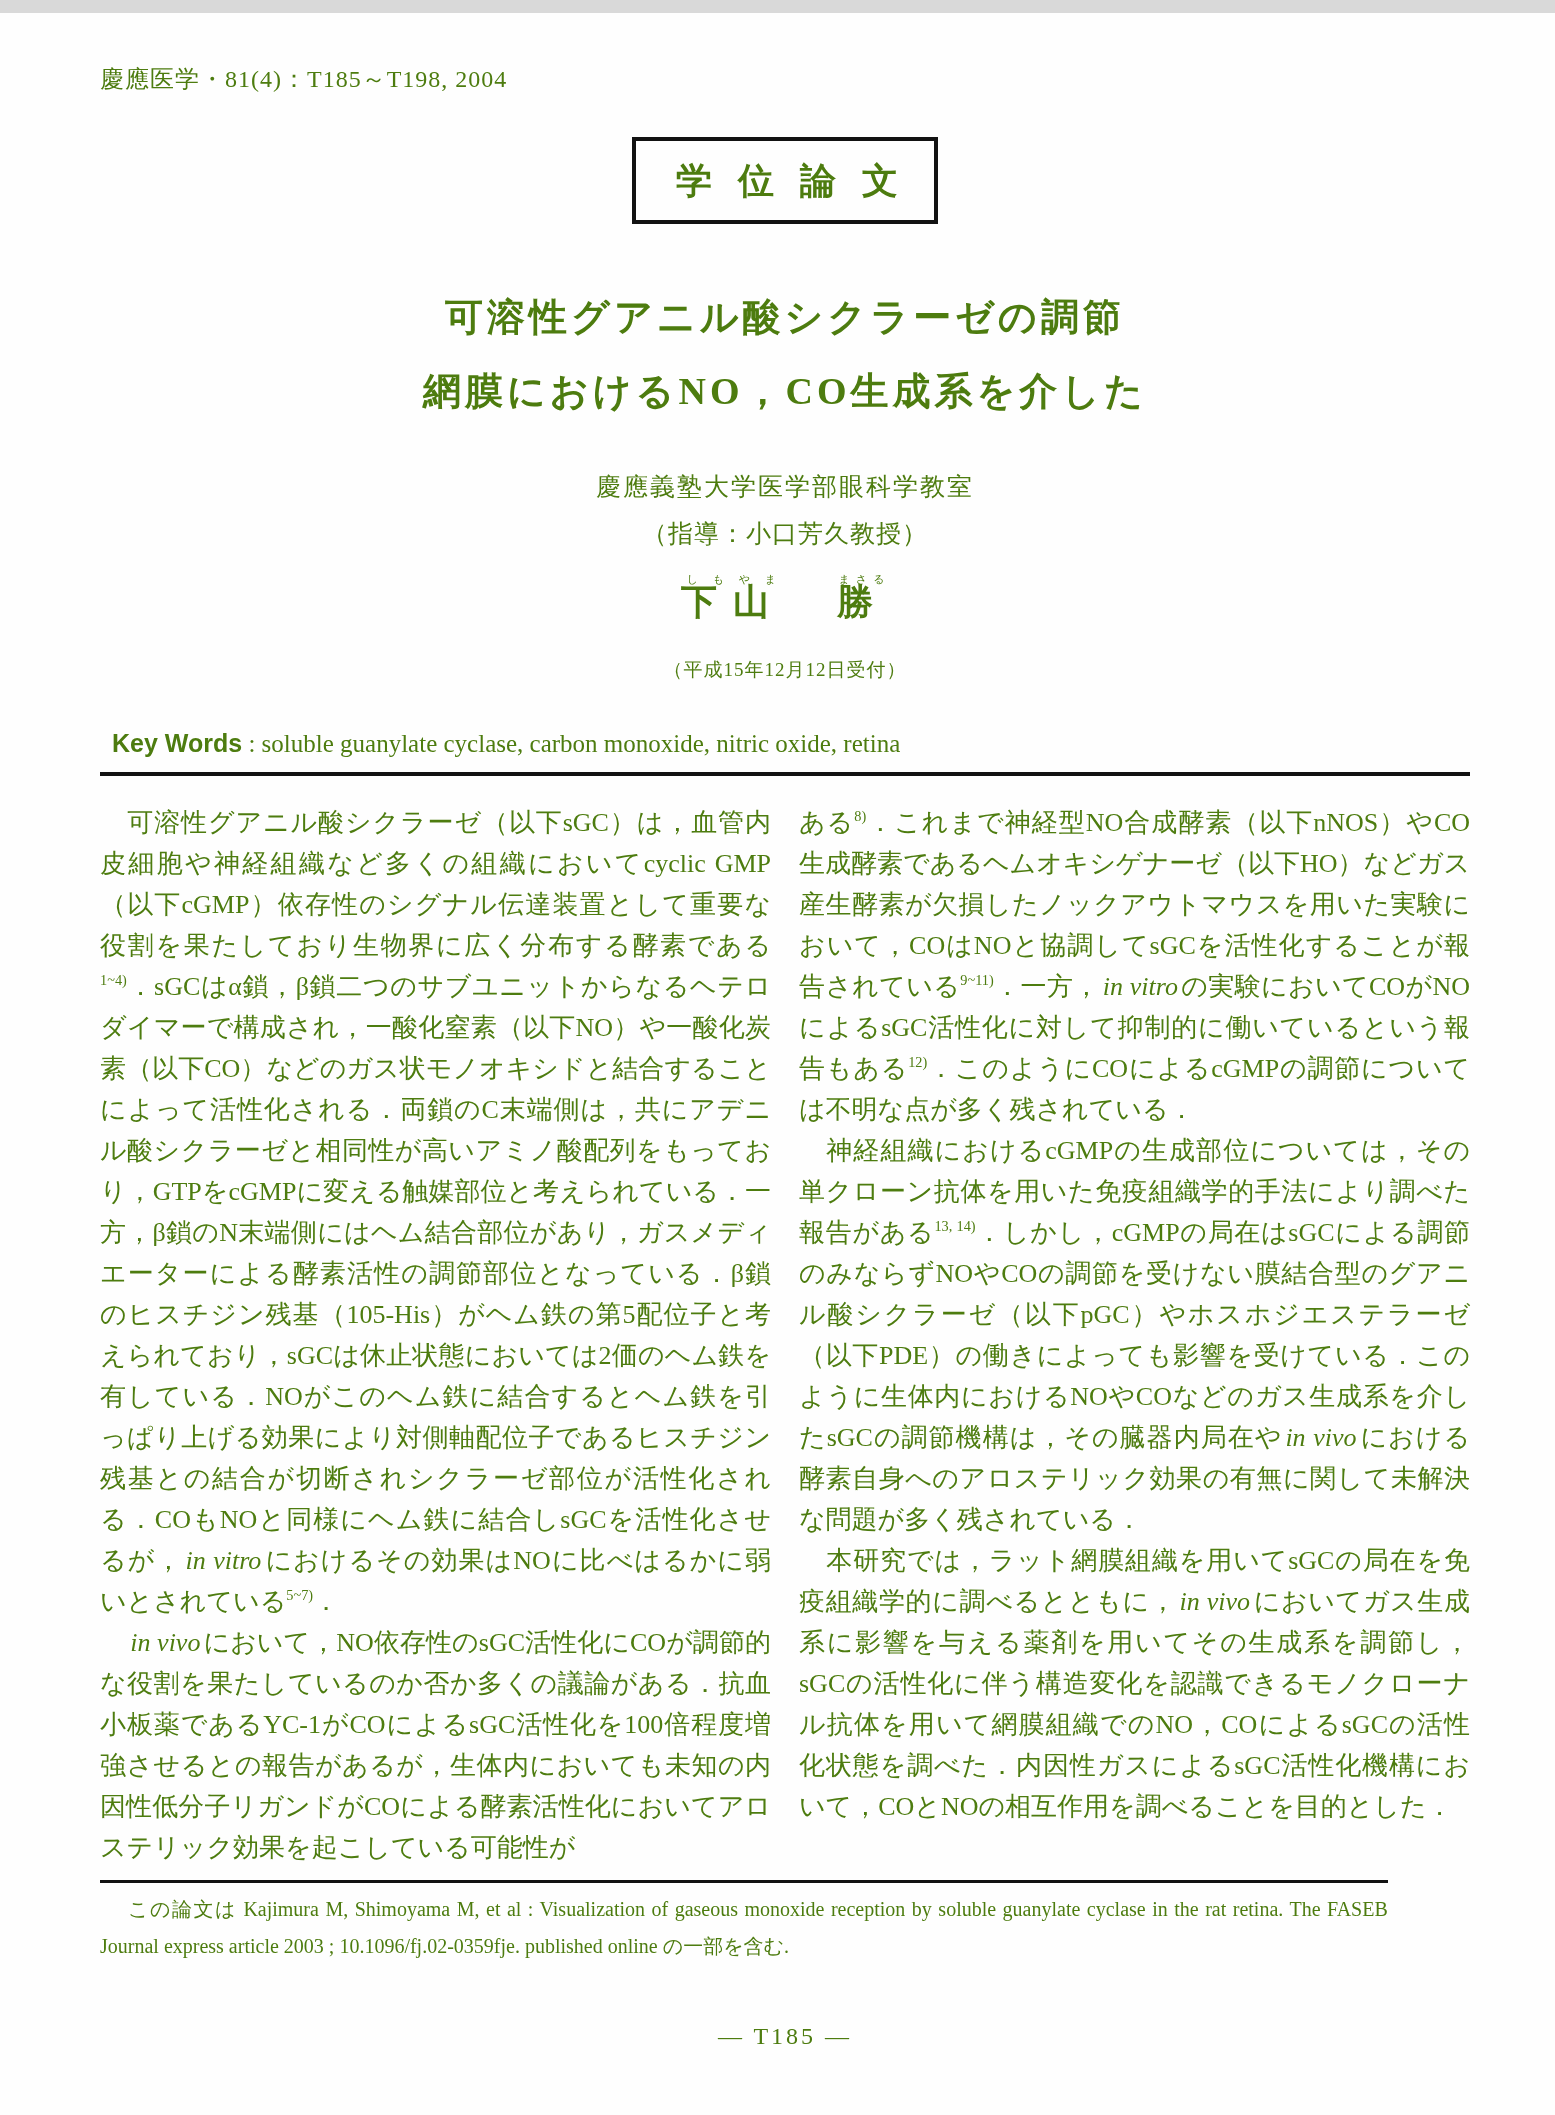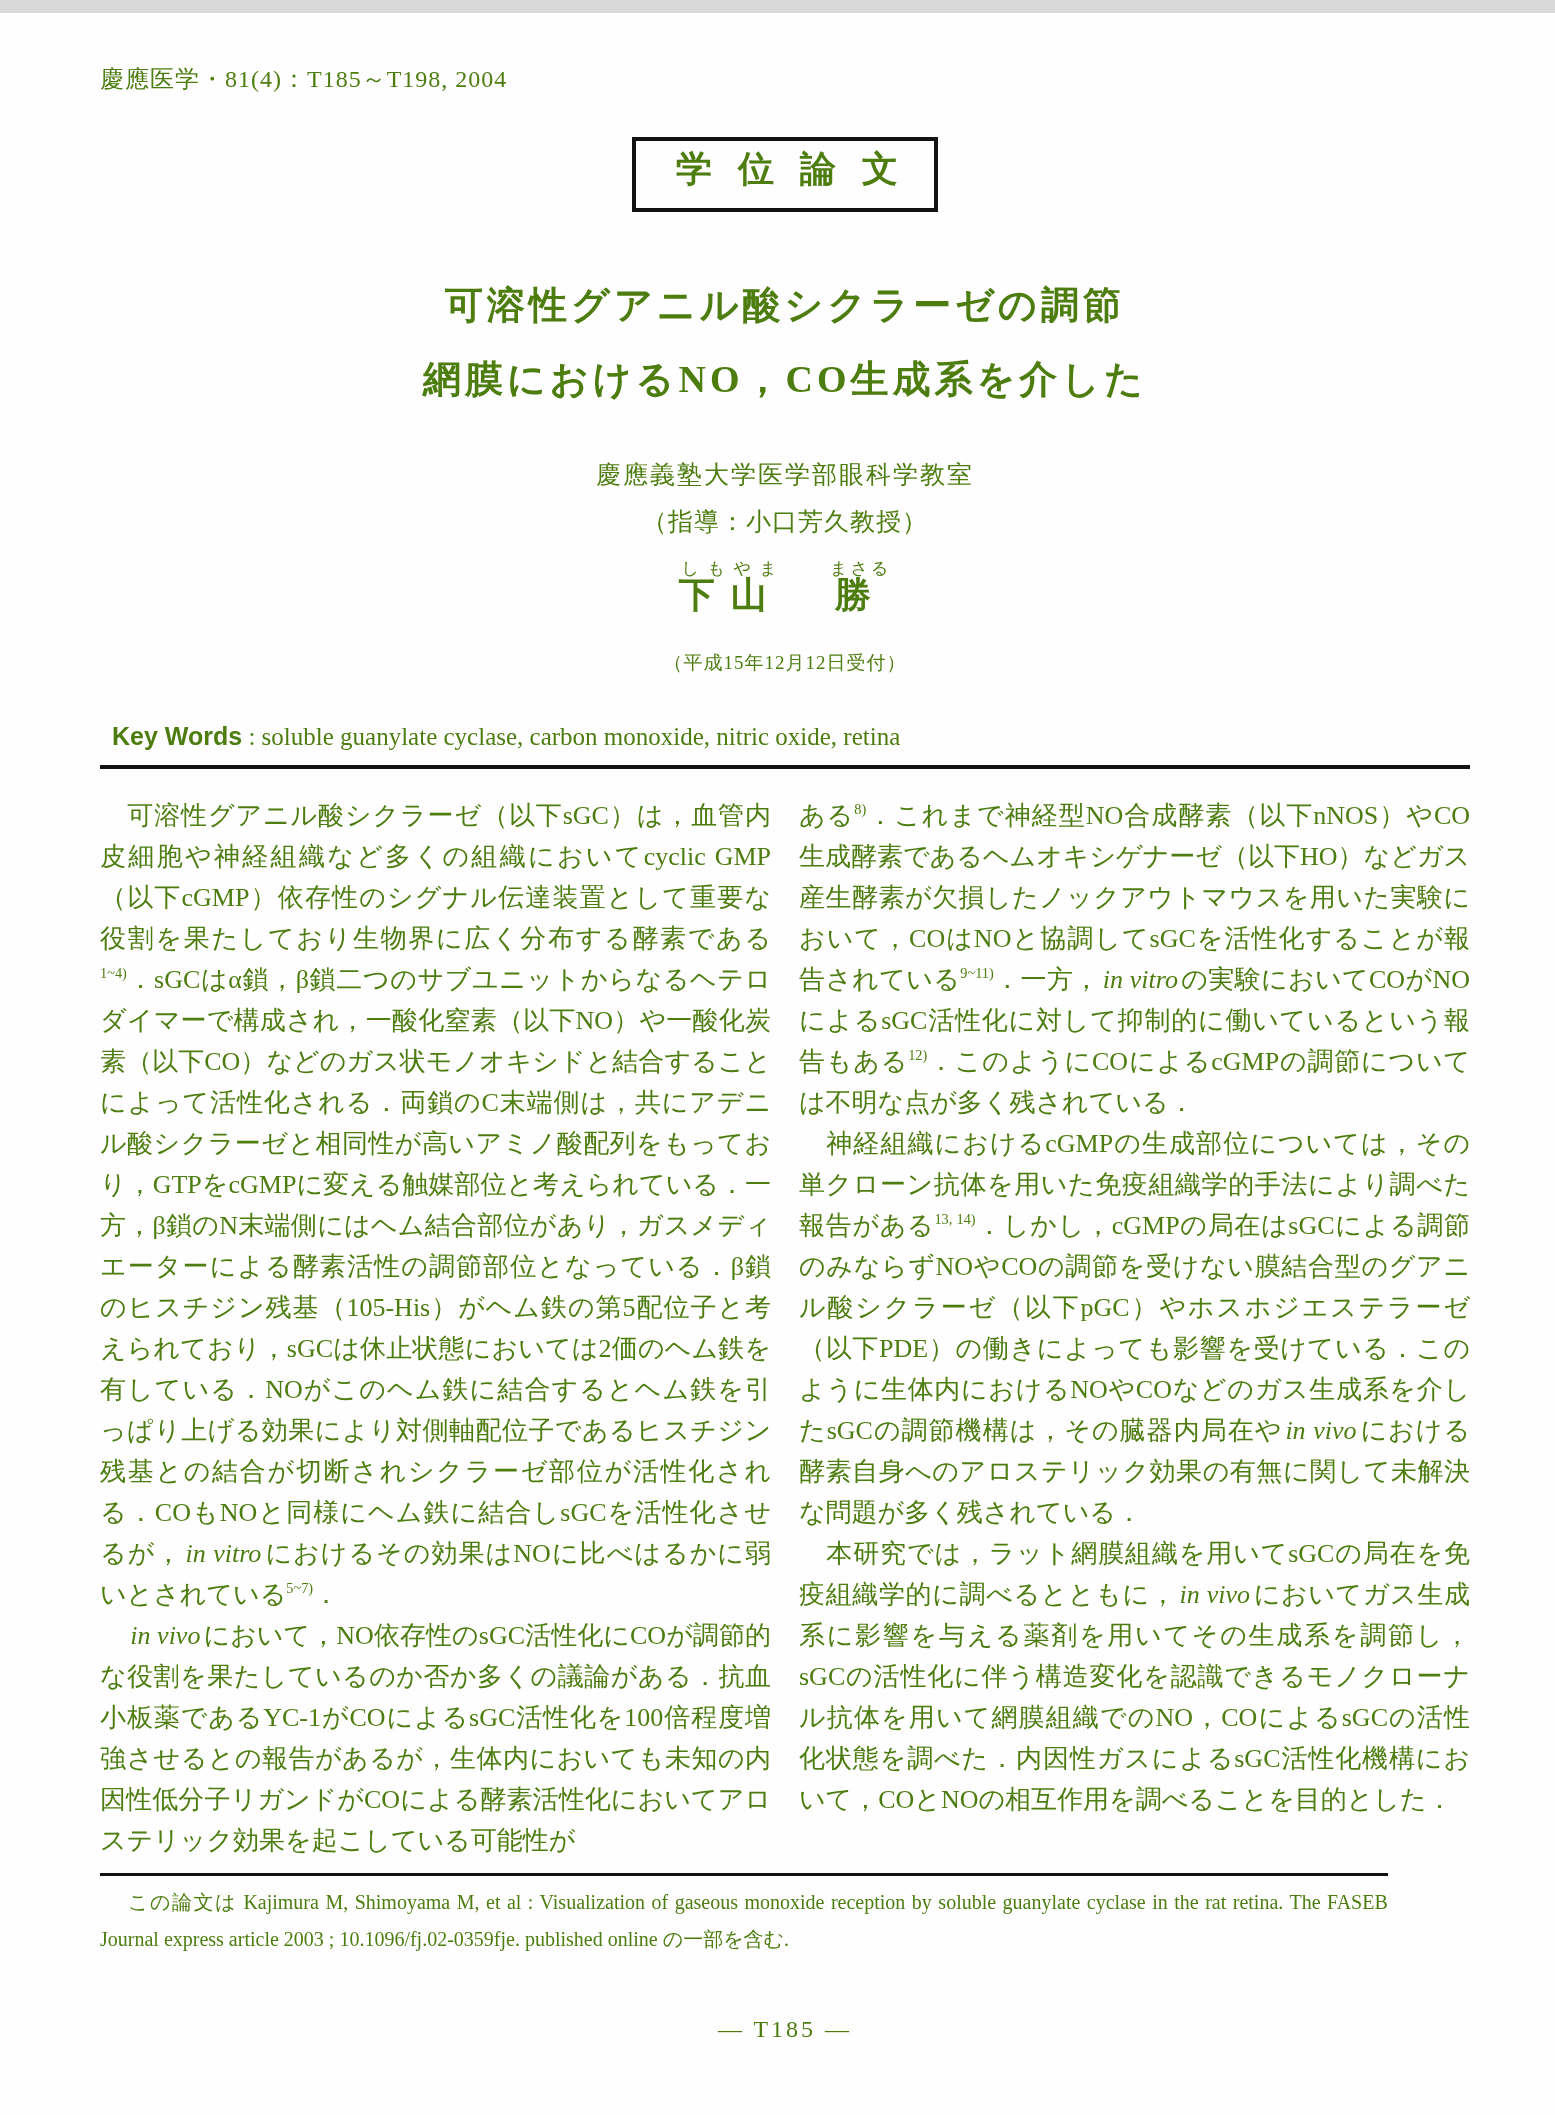--- a/index.html
+++ b/index.html
@@ -8,29 +8,29 @@
     background:#fefefe; color:#4d7c0f;
     font-family:"Liberation Serif","DejaVu Serif",serif;
     box-sizing:border-box; position:relative;
     padding:50px 85px 0 100px;
   }
   .header-ref { font-size:24px; letter-spacing:1px; }
   .box-wrap { text-align:center; margin-top:42px; }
   .thesis-box {
     display:inline-block; border:4px solid #121212;
     font-size:36px; font-weight:bold; letter-spacing:26px;
-    padding:4px 10px 14px 40px;
+    padding:16px 10px 14px 40px;
   }
   .title-block { text-align:center; margin-top:56px; font-size:38px; font-weight:bold;
     letter-spacing:4px; line-height:74px; }
   .affiliation { text-align:center; margin-top:42px; font-size:25px; letter-spacing:2px; }
   .supervisor  { text-align:center; margin-top:14px; font-size:25px; letter-spacing:1px; }
   .author { text-align:center; margin-top:22px; font-size:36px; font-weight:bold;
     letter-spacing:16px; line-height:1.7; }
-  .author ruby rt { font-size:17px; font-weight:normal; letter-spacing:3px; }
+  .author ruby rt { font-size:11px; font-weight:normal; letter-spacing:3px; }
   .received { text-align:center; margin-top:24px; font-size:19px; letter-spacing:1px; }
   .keywords { margin-top:46px; font-size:25px; padding-left:12px; }
   .kw-label { font-family:"Liberation Sans","DejaVu Sans",sans-serif; font-weight:bold; }
   .rule-top { border:none; border-top:4px solid #121212; margin:14px 0 0 0; }
   .body-cols { display:flex; gap:28px; margin-top:26px; }
   .col { flex:1; font-size:26px; line-height:41px; text-align:justify; }
   .para { margin:0; }
   .para.indent { text-indent:1.05em; }
   .col sup, .footnote sup { font-size:0.55em; vertical-align:super; line-height:0; }
   .col i, .footnote i { margin:0 3px; }

